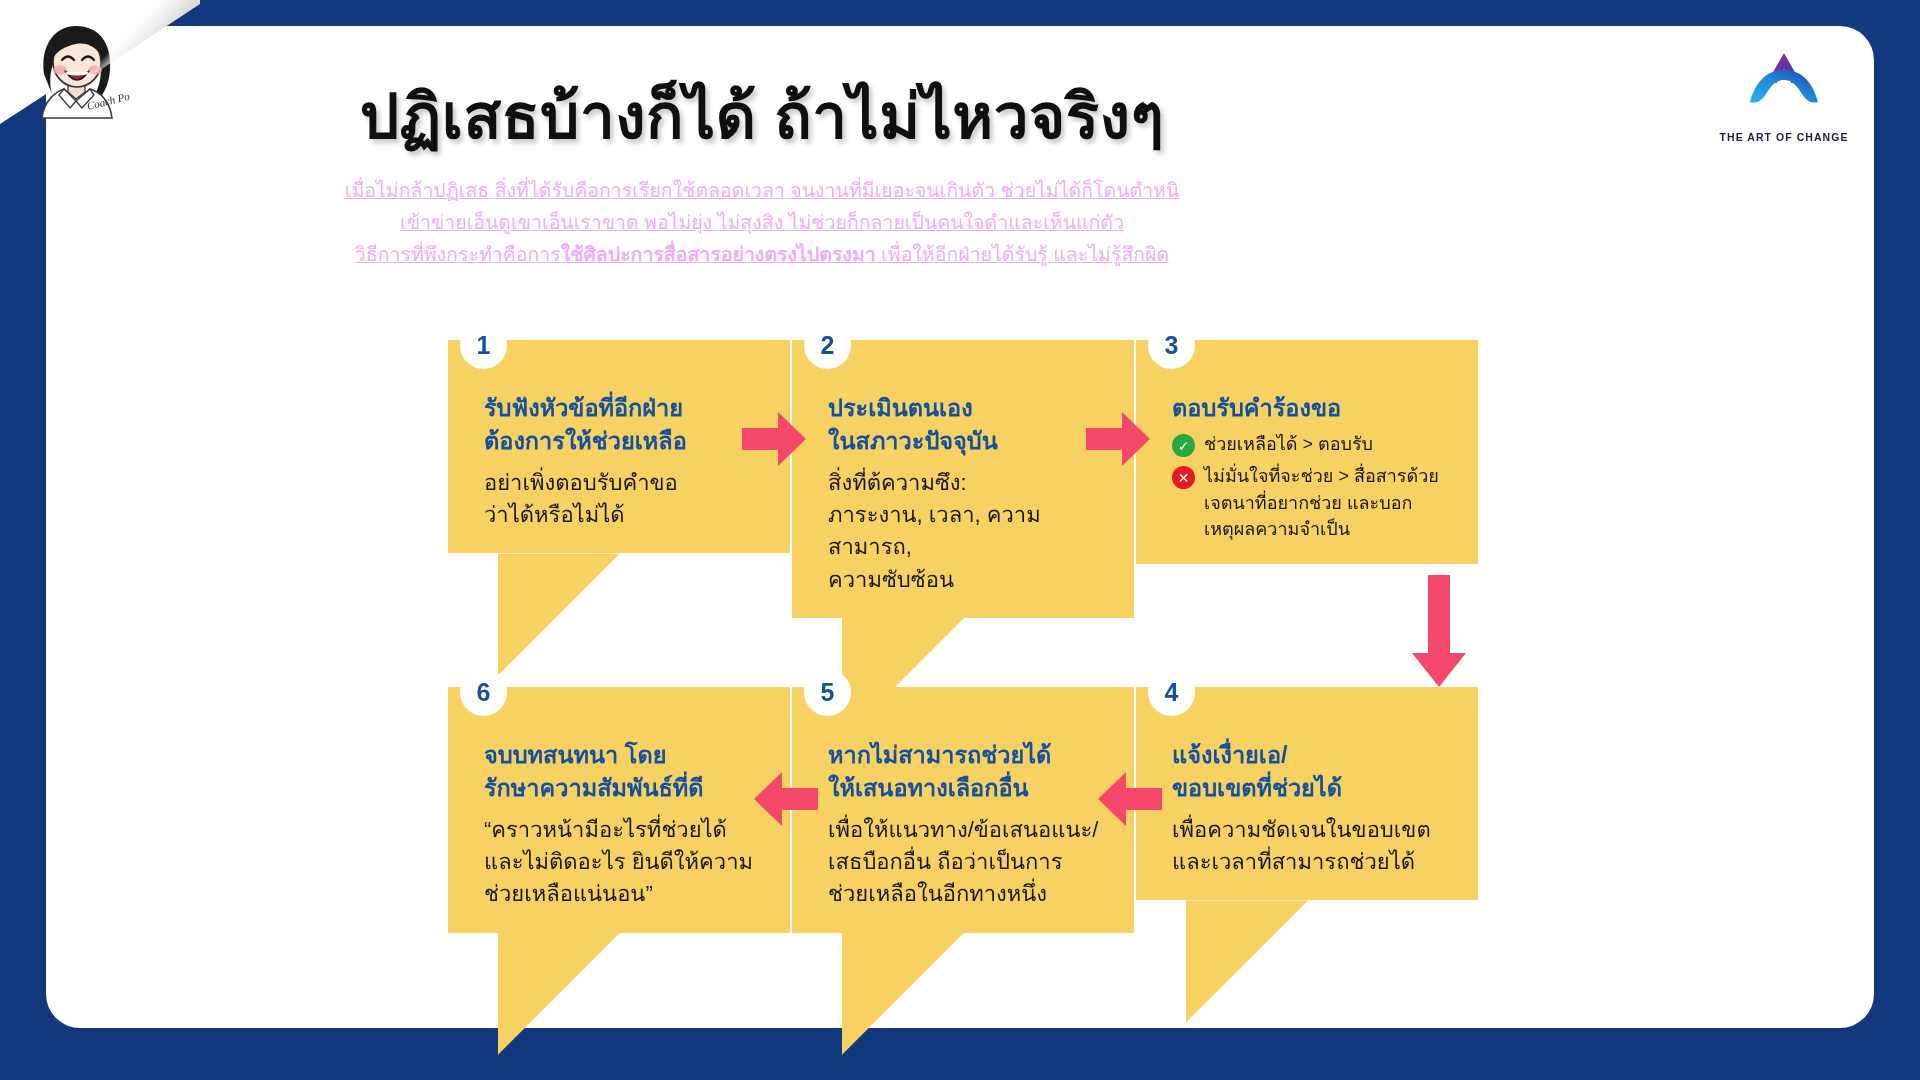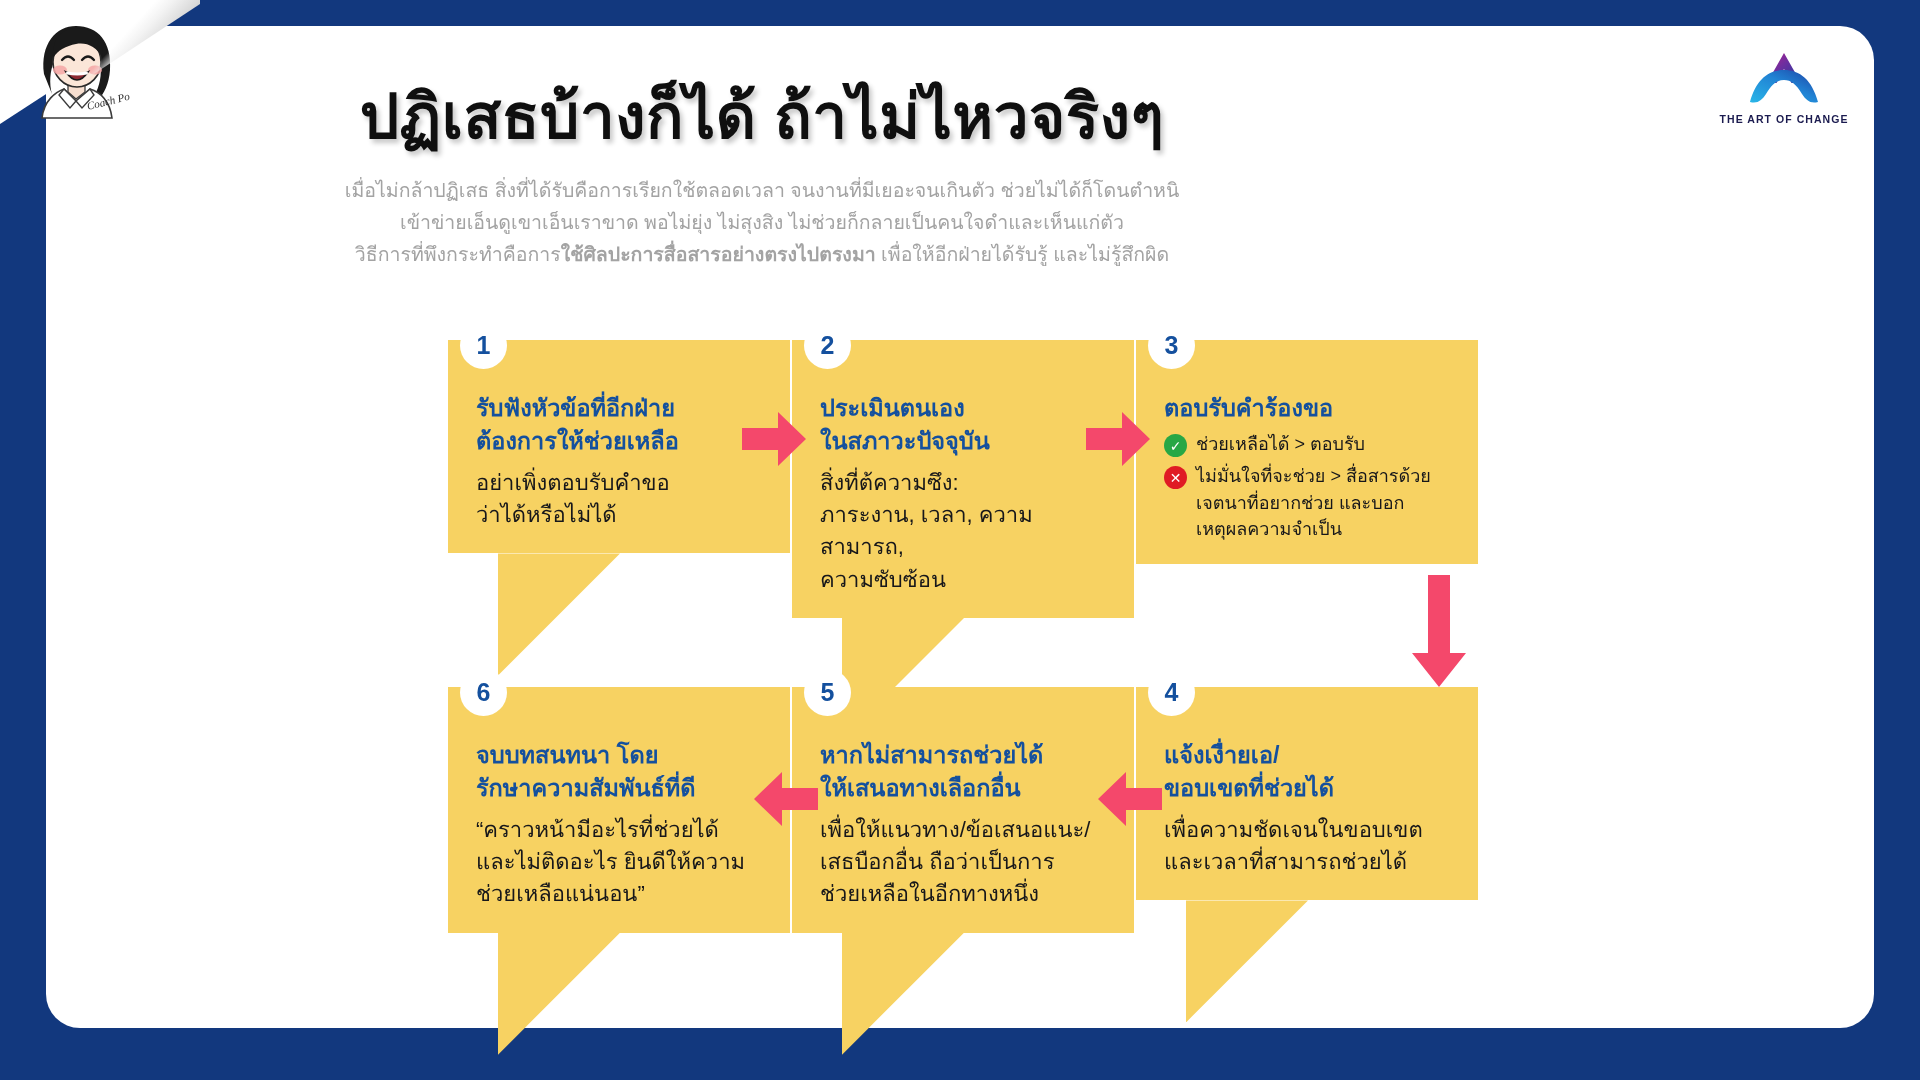--- a/index.html
+++ b/index.html
@@ -45,21 +45,21 @@
   #corner-curl svg { position: absolute; left: 0; top: 0; }
 
   
   #brand-logo {
     position: absolute; right: 56px; top: 50px;
     width: 160px; text-align: center; z-index: 30;
   }
   #brand-logo .logo-mark { display: block; margin: 0 auto; }
   #brand-logo .logo-text {
     display: block;
-    margin-top: 5px;
+    margin-top: 23px;
     font-size: 10.5px;
     letter-spacing: 1.05px;
     font-weight: bold;
     color: #1b1b4f;
     white-space: nowrap;
   }
 
   
   #header { position: absolute; left: 0; top: 0; width: 1524px; }
   #page-title {
@@ -69,43 +69,44 @@
     font-weight: bold;
     color: #0f0f0f;
     letter-spacing: 0.5px;
     text-shadow: 3px 4px 5px rgba(0,0,0,0.22);
     line-height: 1.12;
   }
   #subtitle {
     margin-top: 24px;
     text-align: center;
     font-size: 19.5px;
-    color: #a3a3a3;
+    color: #f0abfc;
     line-height: 1.62;
+    text-decoration: underline;
   }
   #subtitle b { font-weight: bold; }
 
   
   #flow { position: absolute; left: 0; top: 0; width: 1920px; height: 1080px; }
 
   .card {
     position: absolute;
     background: #f7d262;
     width: 342px;
   }
   .card .tail {
     position: absolute;
     left: 50px;
     top: 100%;
     width: 122px;
     height: 122px;
     background: #f7d262;
     clip-path: polygon(0 0, 100% 0, 0 100%);
   }
-  .card-inner { padding: 26px 24px 22px 28px; }
+  .card-inner { padding: 26px 24px 22px 36px; }
 
   .num-badge {
     position: absolute;
     left: 12px; top: -18px;
     width: 47px; height: 47px;
     border-radius: 50%;
     background: #ffffff;
     color: #14509e;
     font-size: 25px;
     font-weight: bold;

